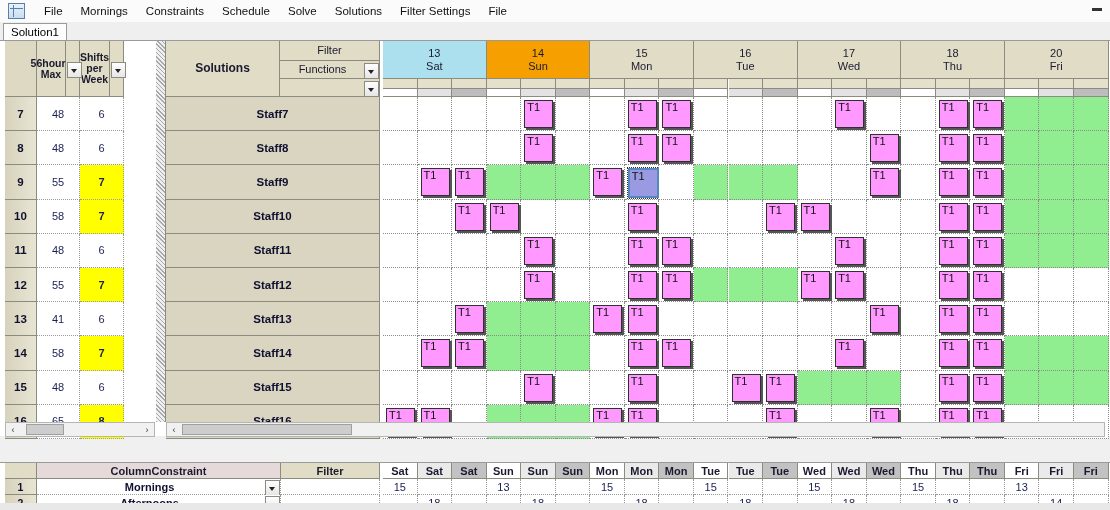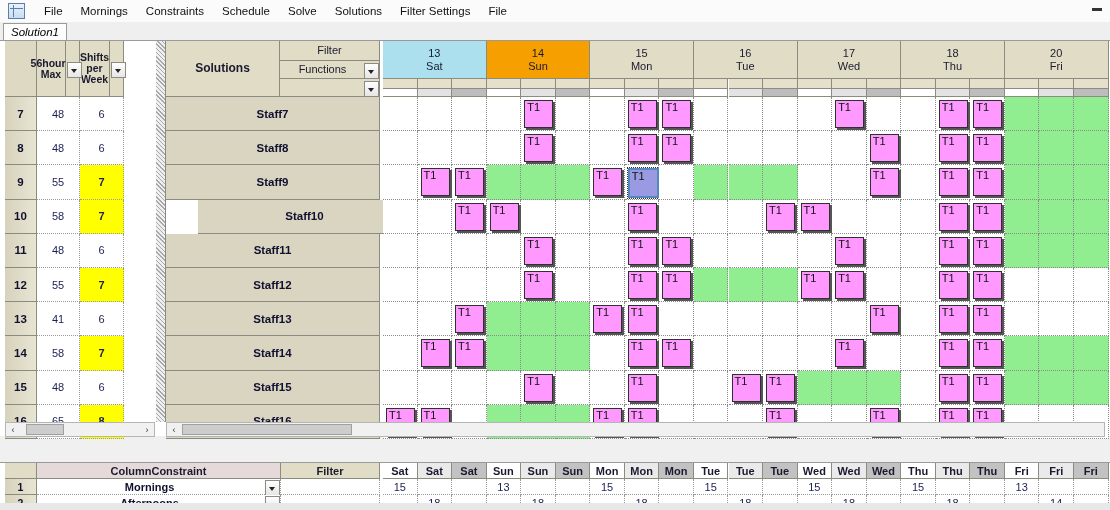--- a/index.html
+++ b/index.html
@@ -15,21 +15,21 @@
     border-bottom:1px solid #dcdcdc;display:flex;align-items:center;}
   .applogo{width:15px;height:14px;margin-left:8px;margin-right:10px;
     background:linear-gradient(#e9f2fb,#c8ddf2);border:1px solid #5a7fa8;position:relative;}
   .applogo:before{content:"";position:absolute;left:1px;top:4px;right:1px;height:1px;background:#5a7fa8;}
   .applogo:after{content:"";position:absolute;left:4px;top:1px;bottom:1px;width:1px;background:#5a7fa8;}
   .menuitem{padding:2px 9px;font-size:11.5px;color:#111;cursor:default;white-space:nowrap;}
   .winmin{position:absolute;right:8px;top:8px;width:10px;height:3px;background:#333;}
 
   
   .tabstrip{position:absolute;left:0;top:22px;width:1110px;height:18px;background:#efefef;
-    border-bottom:6px solid #0f172a;font-style:italic;}
+    border-bottom:6px solid #0f172a;}
   .tab{position:absolute;left:3px;top:1px;height:17px;padding:1px 7px 0 7px;background:#fdfdfd;
     border:1px solid #9a9a9a;border-bottom:none;font-size:11.5px;line-height:15px;}
 
   
   .gridwrap{position:absolute;left:0;top:40px;width:1110px;height:395px;background:#fff;
     border-top:1px solid #9a9a9a;}
   .cellbase{position:absolute;box-sizing:border-box;}
 
   .hcell{background:#e0dcc6;border:1px solid #8b8b80;border-width:0 1px 1px 0;
     display:flex;align-items:center;justify-content:center;text-align:center;
@@ -316,21 +316,21 @@
         </div>
         <div class="cellbase gcell" style="left: 970.35px; top: 124.4px; width: 34.55px; height: 34.2px; position: absolute;">
           <div class="shift" style="left: 3px; top: 3px;">T1</div>
         </div>
         <div class="cellbase gcell green" style="left: 1004.9px; top: 124.4px; width: 34.55px; height: 34.2px;"></div>
         <div class="cellbase gcell green" style="left: 1039.45px; top: 124.4px; width: 34.55px; height: 34.2px;"></div>
         <div class="cellbase gcell green" style="left: 1074px; top: 124.4px; width: 34.55px; height: 34.2px;"></div>
         <div class="cellbase rowhdr" style="left: 5px; top: 158.6px; width: 32px; height: 34.2px;">10</div>
         <div class="cellbase valcell" style="left: 37px; top: 158.6px; width: 43px; height: 34.2px;">58</div>
         <div class="cellbase valcell hl" style="left: 80px; top: 158.6px; width: 44px; height: 34.2px;">7</div>
-        <div class="cellbase namecell" style="left: 166px; top: 158.6px; width: 214px; height: 34.2px; margin-left: 32px;">Staff10</div>
+        <div class="cellbase namecell" style="left: 166px; top: 158.6px; width: 214px; height: 34.2px;">Staff10</div>
         <div class="cellbase gcell" style="left: 383px; top: 158.6px; width: 34.55px; height: 34.2px;"></div>
         <div class="cellbase gcell" style="left: 417.55px; top: 158.6px; width: 34.55px; height: 34.2px;"></div>
         <div class="cellbase gcell" style="left: 452.1px; top: 158.6px; width: 34.55px; height: 34.2px; position: absolute;">
           <div class="shift" style="left: 3px; top: 3px;">T1</div>
         </div>
         <div class="cellbase gcell" style="left: 486.65px; top: 158.6px; width: 34.55px; height: 34.2px; position: absolute;">
           <div class="shift" style="left: 3px; top: 3px;">T1</div>
         </div>
         <div class="cellbase gcell" style="left: 521.2px; top: 158.6px; width: 34.55px; height: 34.2px;"></div>
         <div class="cellbase gcell" style="left: 555.75px; top: 158.6px; width: 34.55px; height: 34.2px;"></div>

